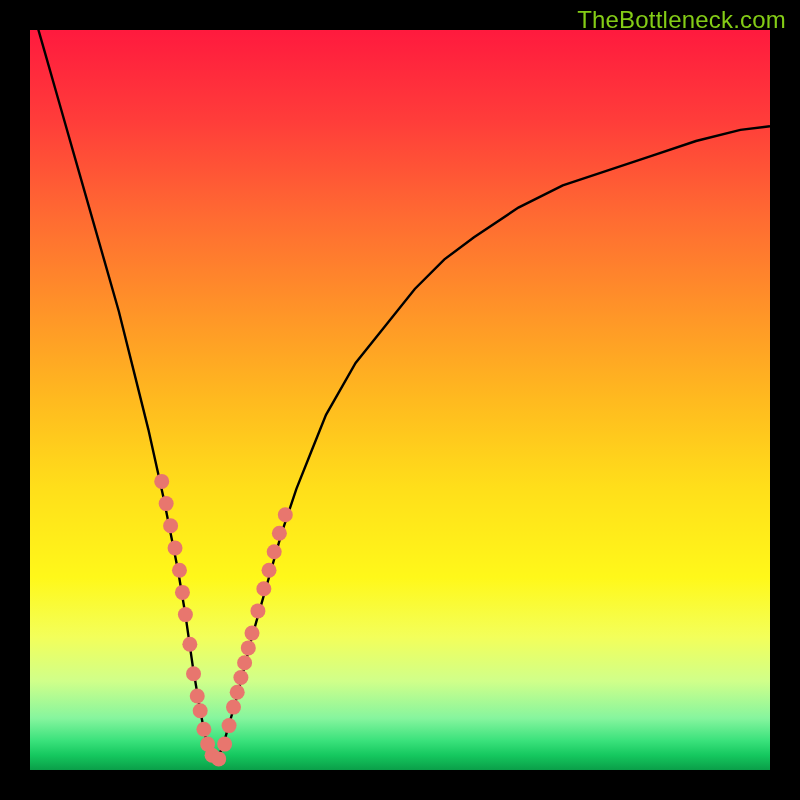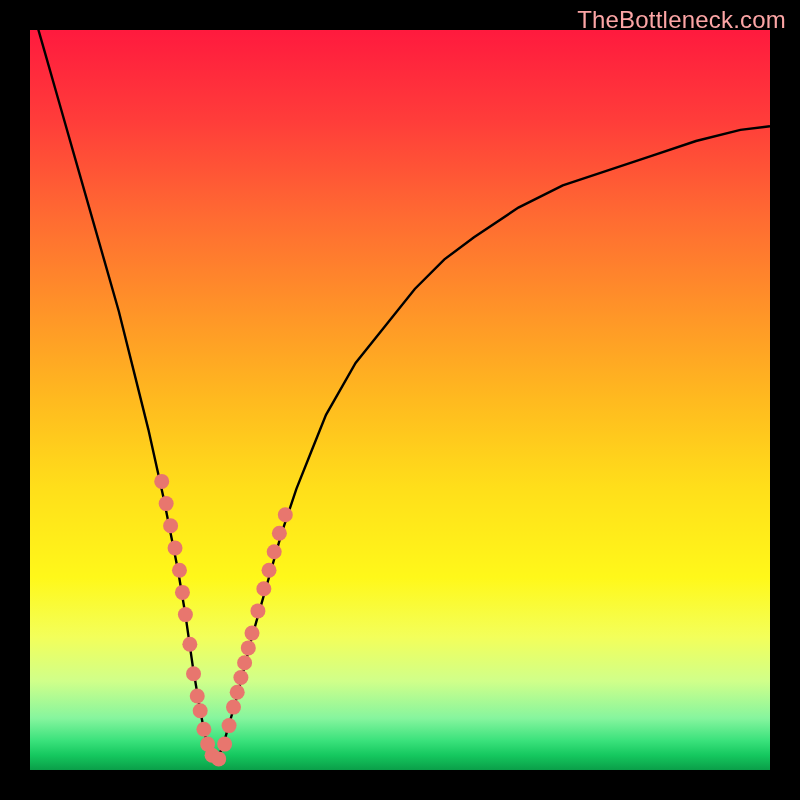--- a/index.html
+++ b/index.html
@@ -37,21 +37,21 @@
       #86f59e 93%,
       #3be27c 96%,
       #15c85f 98%,
       #0a9e48 100%
     );
   }
   .watermark {
     position: absolute;
     top: 6px;
     right: 14px;
-    color: #fca5a5;
+    color: #84cc16;
     font-size: 24px;
     font-weight: 500;
     letter-spacing: 0.2px;
     z-index: 2;
   }
   svg.curve {
     position: absolute;
     left: 0;
     top: 0;
     width: 740px;

